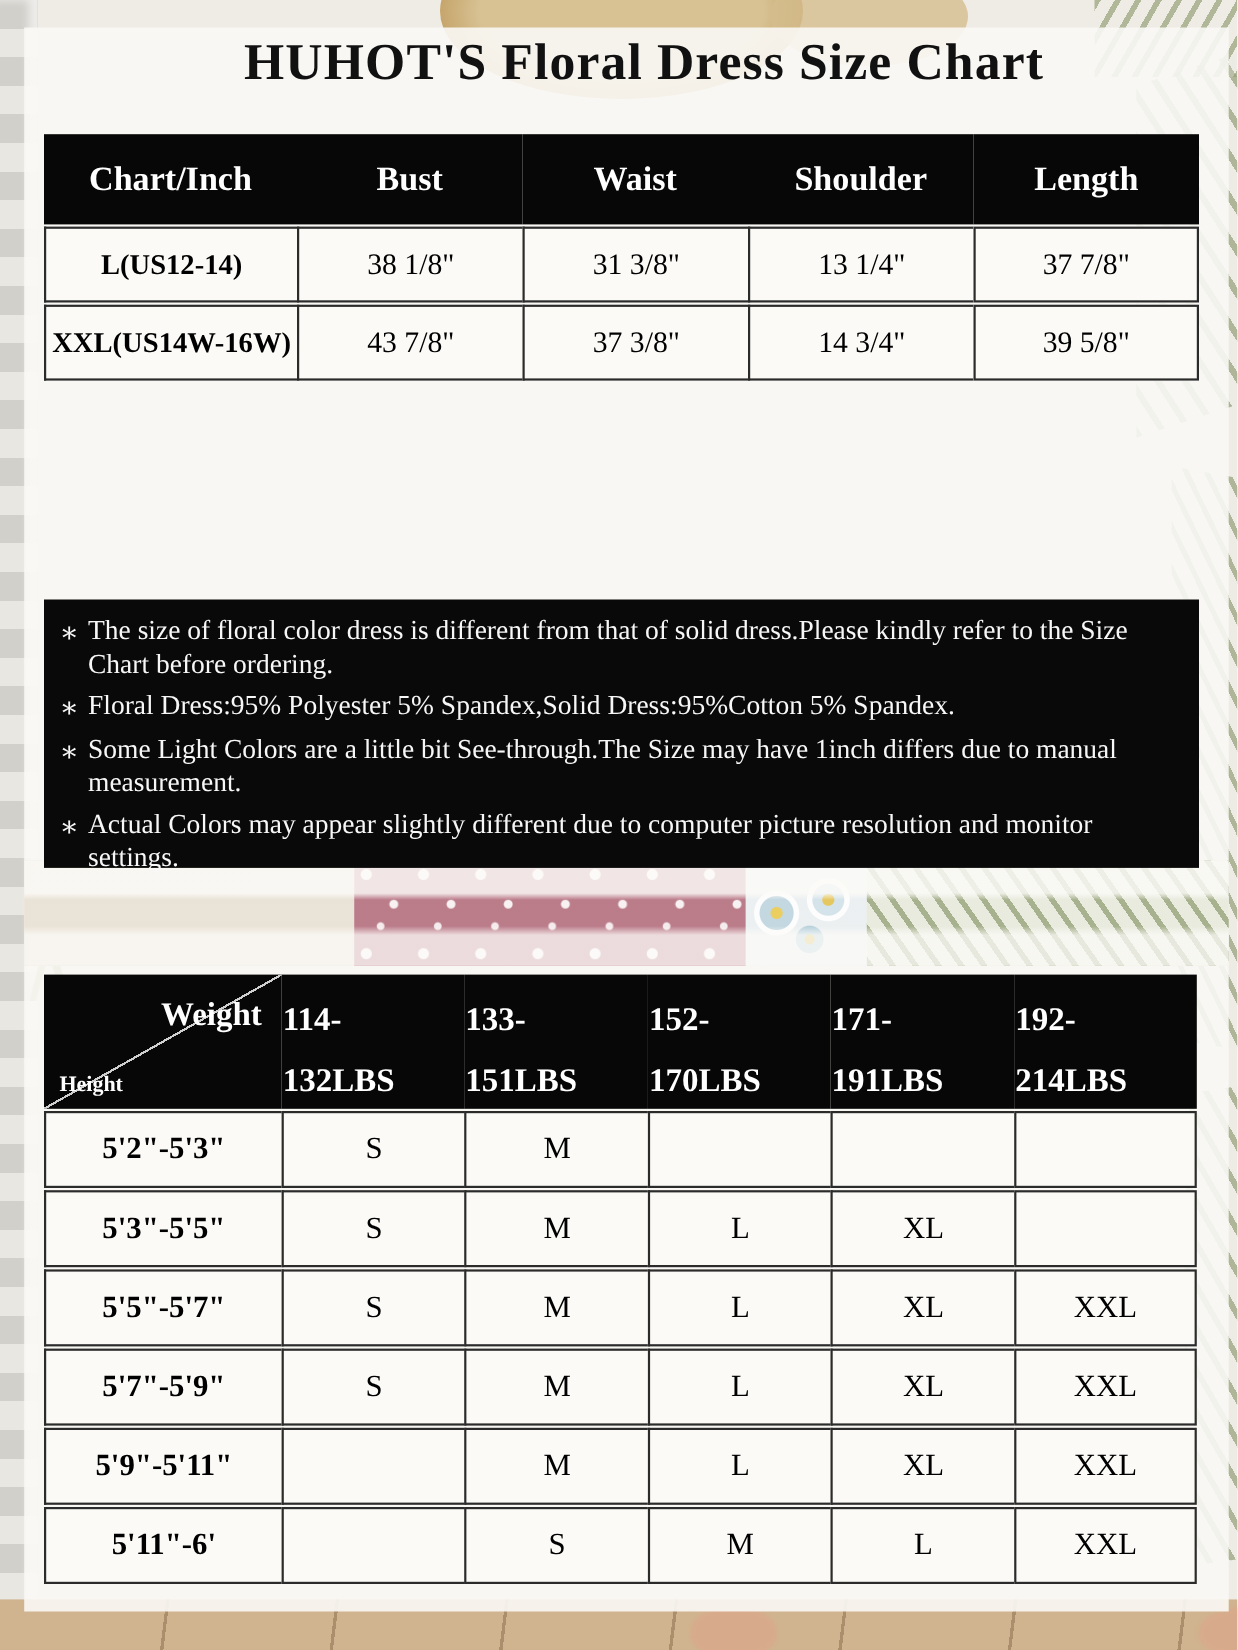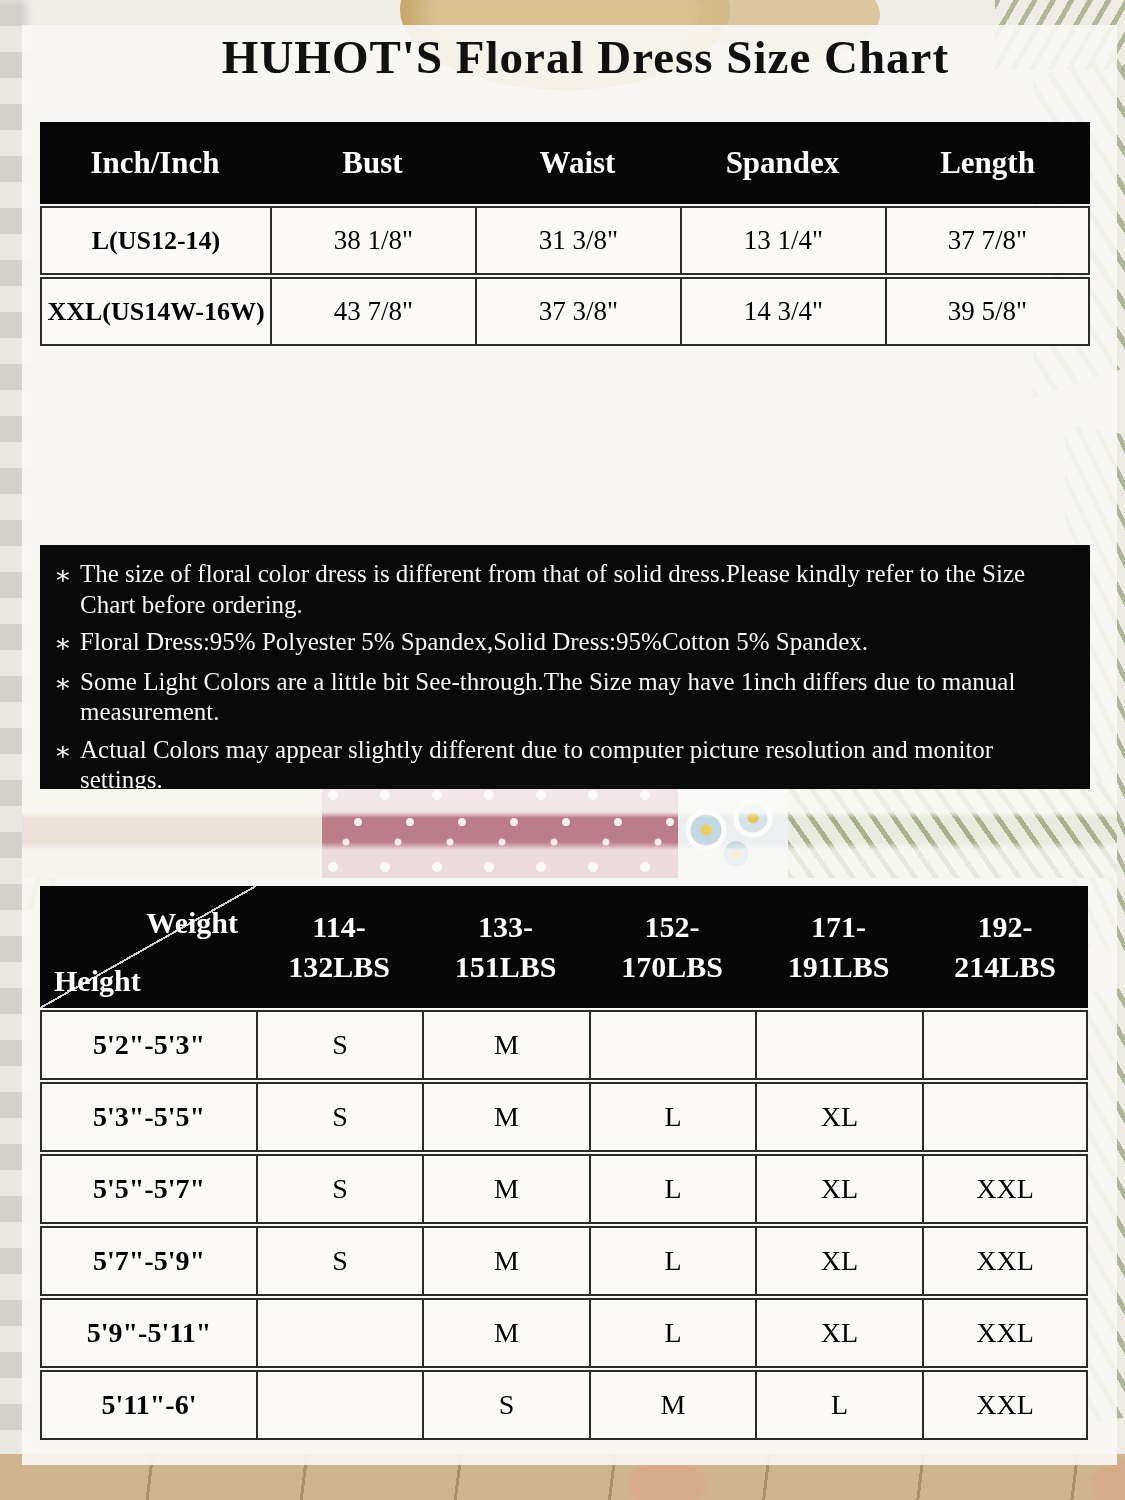--- a/index.html
+++ b/index.html
@@ -76,22 +76,22 @@
   tbody th:last-child,tbody td:last-child{border-right:2px solid var(--border,#2b2b2b);}
   .size-table tbody th,.size-table tbody td{height:63px;font-size:27px;}
   .size-table tbody th{font-weight:700;font-size:26px;}
   .fit-table tbody th,.fit-table tbody td{height:64px;font-size:28px;}
   .fit-table tbody th{font-weight:700;}
 
   
   .corner{position:relative;
     background-image:linear-gradient(to bottom right,transparent calc(50% - 1px),#cfcfcf calc(50% - 1px) calc(50% + 1px),transparent calc(50% + 1px));}
   .corner .corner-weight{position:absolute;top:20px;right:18px;font-size:30px;}
-  .corner .corner-height{position:absolute;bottom:10px;left:14px;font-size:30px;}
-  .weight-line{display:block;text-align:center;line-height:1.35;}
+  .corner .corner-height{position:absolute;bottom:10px;left:14px;font-size:20px;}
+  .weight-line{display:block;text-align:left;line-height:1.35;margin-top:16px;}
 
   
   .notes{position:absolute;left:40px;top:545px;width:1050px;height:244px;box-sizing:border-box;
     background:var(--notes-bg,#090909);color:var(--notes-text,#f7f7f7);
     padding:14px 16px 10px 14px;}
   .note{display:flex;align-items:flex-start;margin-bottom:7px;font-size:25px;line-height:1.22;}
   .note .star{flex:0 0 26px;text-align:left;font-size:26px;padding-top:1px;}
   .note .note-text{flex:1;}
 </style>
 </head>
@@ -127,24 +127,24 @@
     <table class="size-table">
       <colgroup>
           <col style="width:230px">
           <col style="width:205px">
           <col style="width:205px">
           <col style="width:205px">
           <col style="width:205px">
         </colgroup>
       <thead>
         <tr>
-          <th>Inch/Inch</th>
+          <th>Chart/Inch</th>
           <th>Bust</th>
           <th>Waist</th>
-          <th>Spandex</th>
+          <th>Shoulder</th>
           <th>Length</th>
         </tr>
       </thead>
       <tbody>
         <tr>
           <th>L(US12-14)</th>
           <td>38 1/8"</td>
           <td>31 3/8"</td>
           <td>13 1/4"</td>
           <td>37 7/8"</td>

